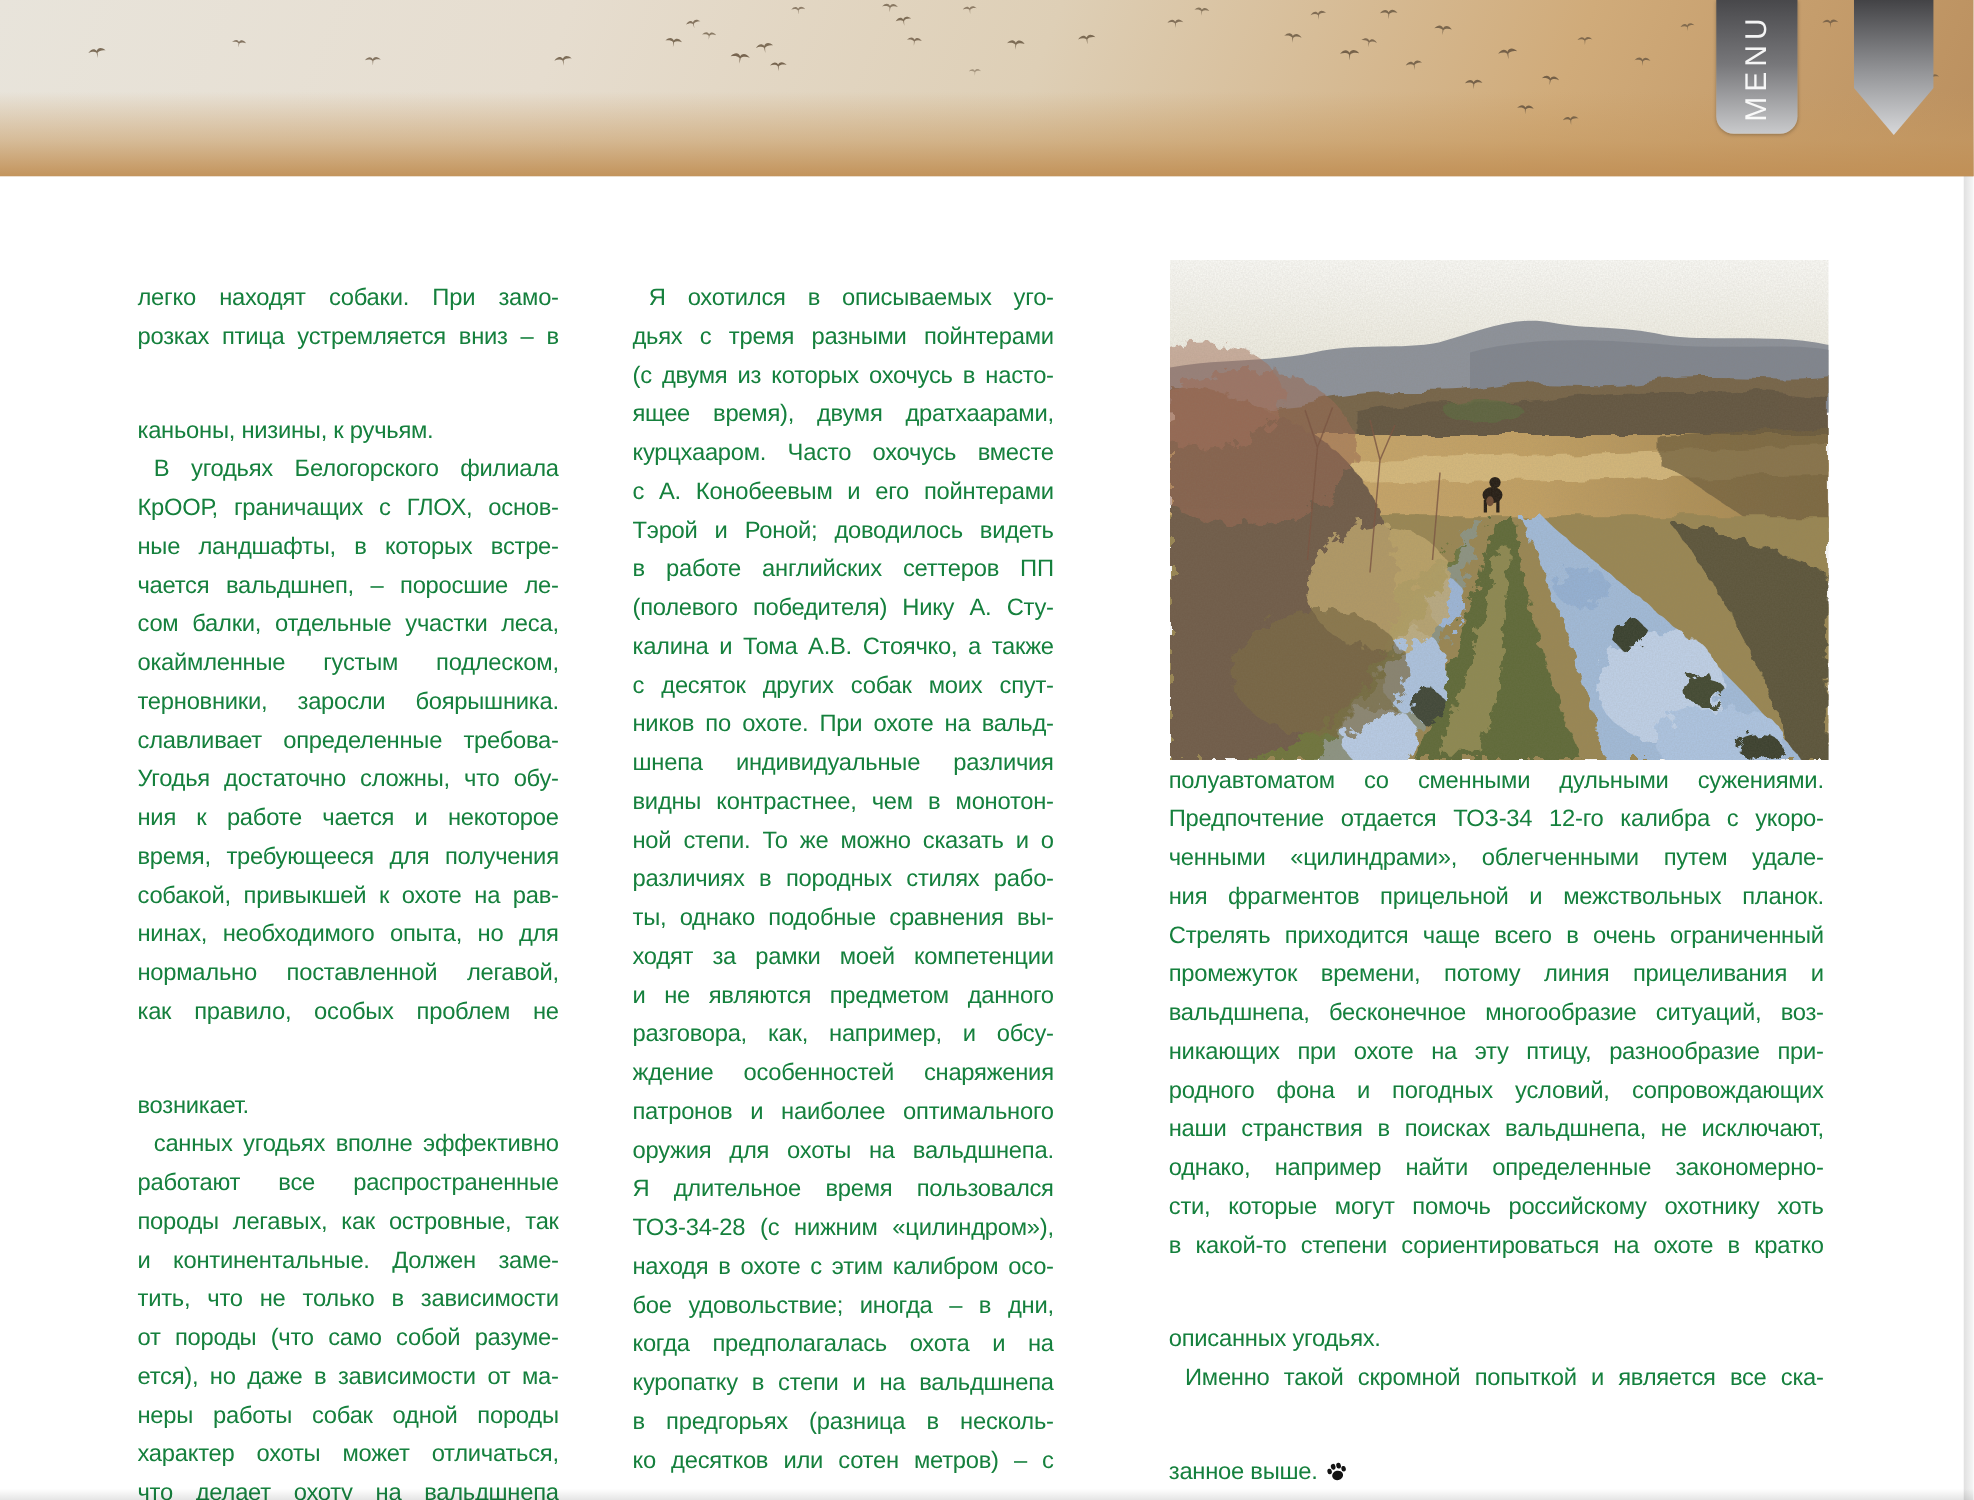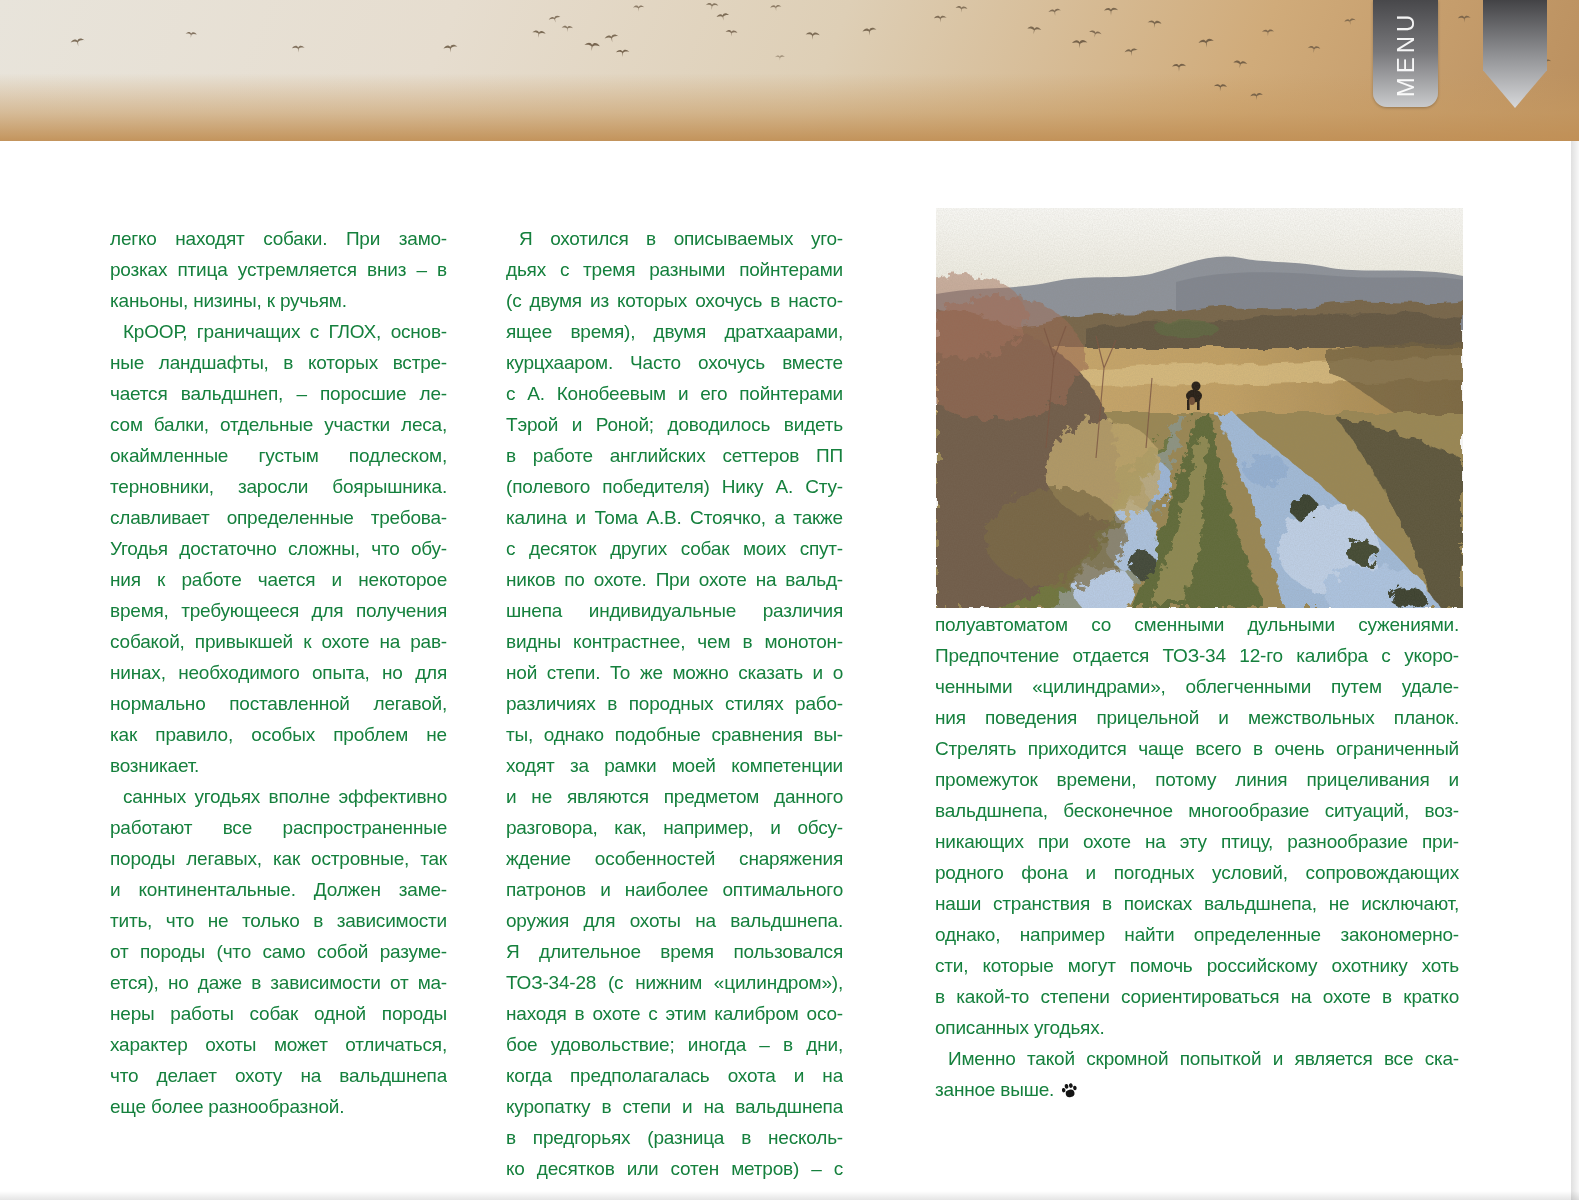--- a/index.html
+++ b/index.html
@@ -45,21 +45,21 @@
   
   .col{position:absolute;color:#15803d;}
   .col1{left:110px;top:223px;width:337px;}
   .col2{left:506px;top:223px;width:337px;}
   .col3{left:935px;top:609px;width:524px;}
   .line{
     font-size:19px;line-height:31px;letter-spacing:-0.2px;
     text-align:justify;text-align-last:justify;
     height:31px;overflow:hidden;white-space:normal;
   }
-  .line.para-end{text-align-last:left;}
+  .line.para-end{text-align-last:left;margin-top:44px;}
   .paragraph.indent .line:first-child{text-indent:13px;}
 
   .paw{display:inline-block;width:17px;height:17px;margin-left:7px;vertical-align:-3px;transform:rotate(-12deg);}
 
   
   .photo{position:absolute;left:936px;top:208px;width:527px;height:400px;overflow:hidden;}
   .photo svg{display:block;width:100%;height:100%;}
 
   
   .right-edge{
@@ -217,20 +217,21 @@
     </svg>
   </div>
 
   <div class="col col1">
       <div class="paragraph">
         <div class="line">легко находят собаки. При замо-</div>
         <div class="line">розках птица устремляется вниз – в</div>
         <div class="line para-end">каньоны, низины, к ручьям.</div>
       </div>
       <div class="paragraph indent">
+        <div class="line">В угодьях Белогорского филиала</div>
         <div class="line">КрООР, граничащих с ГЛОХ, основ-</div>
         <div class="line">ные ландшафты, в которых встре-</div>
         <div class="line">чается вальдшнеп, – поросшие ле-</div>
         <div class="line">сом балки, отдельные участки леса,</div>
         <div class="line">окаймленные густым подлеском,</div>
         <div class="line">терновники, заросли боярышника.</div>
         <div class="line">славливает определенные требова-</div>
         <div class="line">Угодья достаточно сложны, что обу-</div>
         <div class="line">ния к работе чается и некоторое</div>
         <div class="line">время, требующееся для получения</div>
@@ -287,21 +288,21 @@
         <div class="line">куропатку в степи и на вальдшнепа</div>
         <div class="line">в предгорьях (разница в несколь-</div>
         <div class="line">ко десятков или сотен метров) – с</div>
       </div>
     </div>
   <div class="col col3">
       <div class="paragraph">
         <div class="line">полуавтоматом со сменными дульными сужениями.</div>
         <div class="line">Предпочтение отдается ТОЗ-34 12-го калибра с укоро-</div>
         <div class="line">ченными «цилиндрами», облегченными путем удале-</div>
-        <div class="line">ния поведения прицельной и межствольных планок.</div>
+        <div class="line">ния фрагментов прицельной и межствольных планок.</div>
         <div class="line">Стрелять приходится чаще всего в очень ограниченный</div>
         <div class="line">промежуток времени, потому линия прицеливания и</div>
         <div class="line">вальдшнепа, бесконечное многообразие ситуаций, воз-</div>
         <div class="line">никающих при охоте на эту птицу, разнообразие при-</div>
         <div class="line">родного фона и погодных условий, сопровождающих</div>
         <div class="line">наши странствия в поисках вальдшнепа, не исключают,</div>
         <div class="line">однако, например найти определенные закономерно-</div>
         <div class="line">сти, которые могут помочь российскому охотнику хоть</div>
         <div class="line">в какой-то степени сориентироваться на охоте в кратко</div>
         <div class="line para-end">описанных угодьях.</div>

